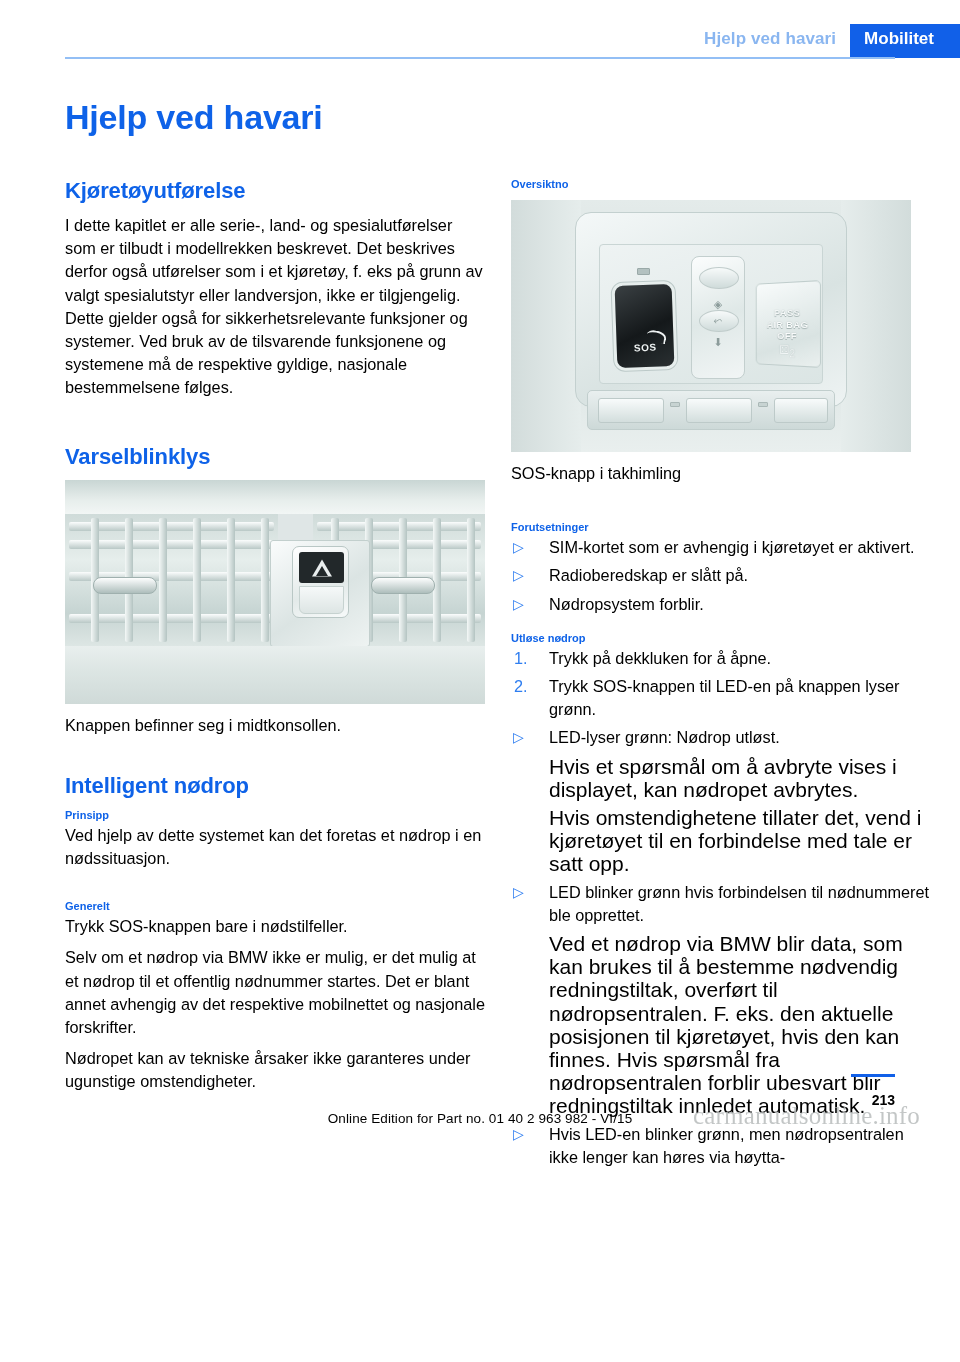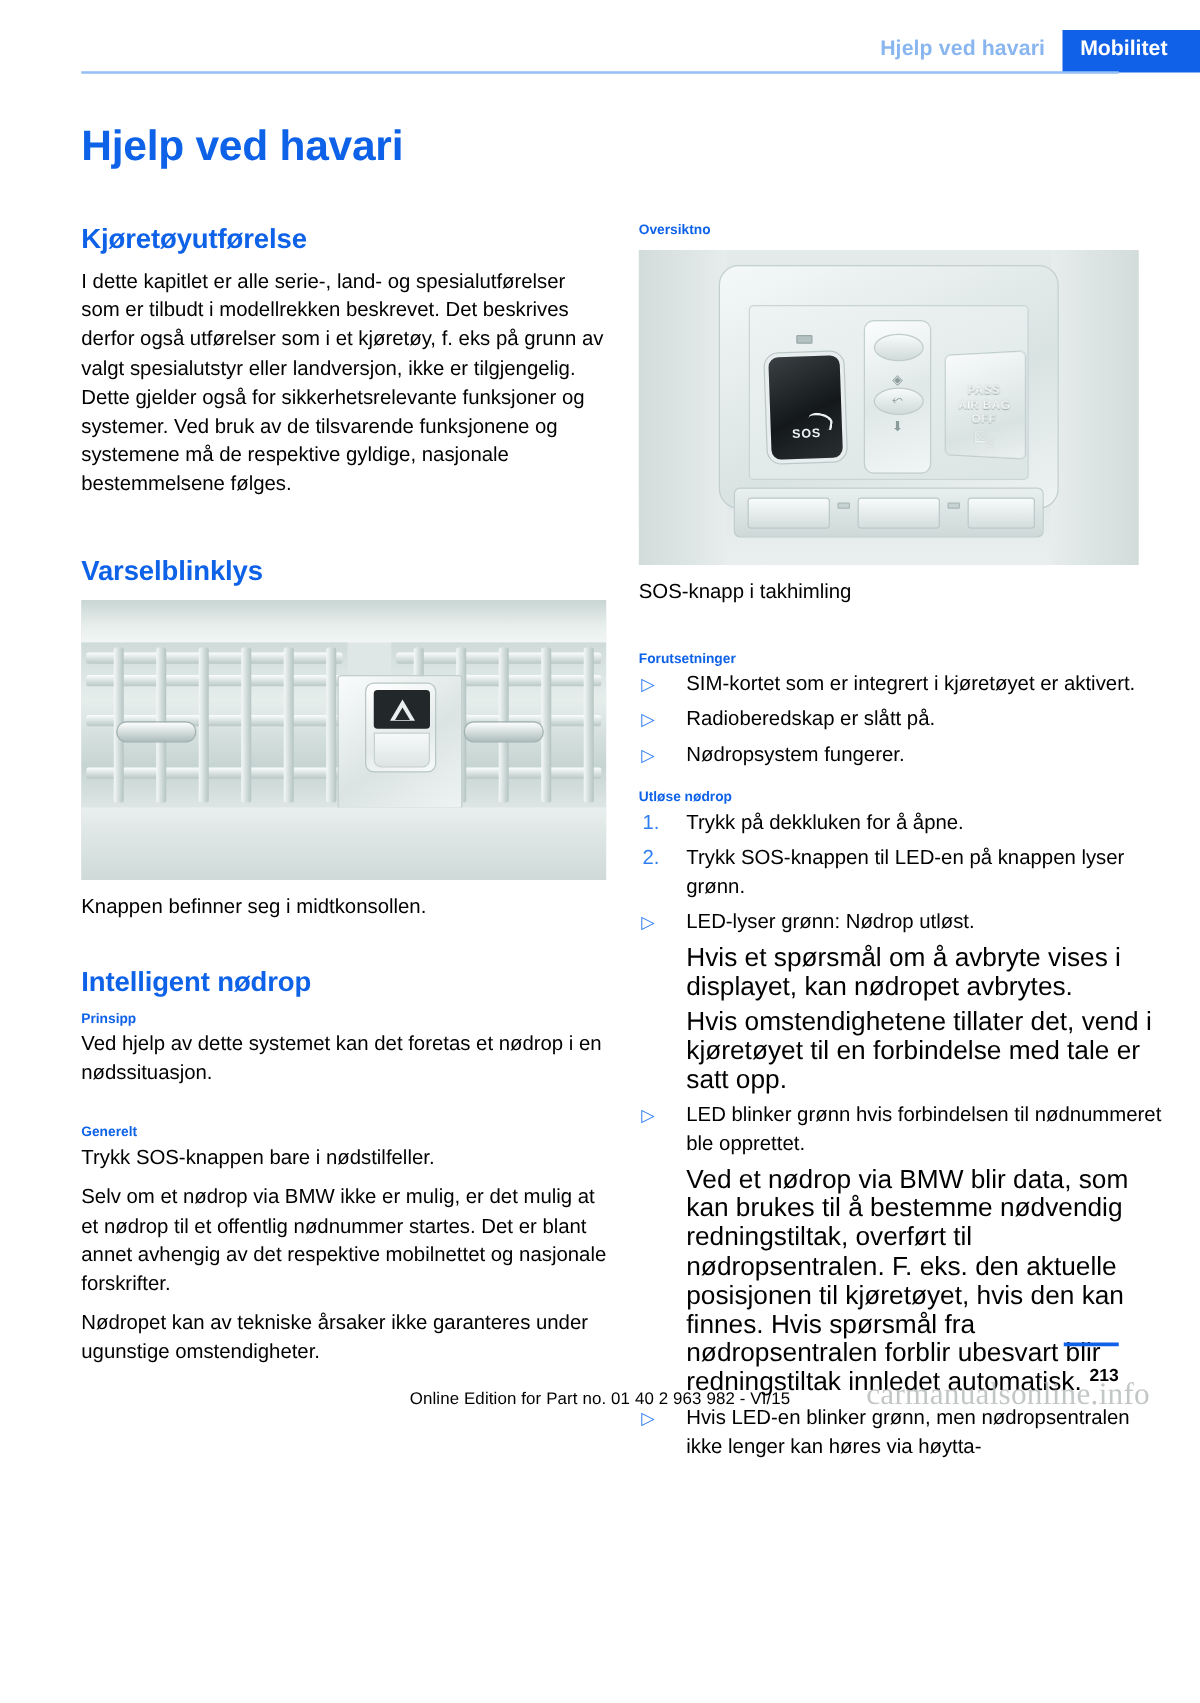--- a/index.html
+++ b/index.html
@@ -372,29 +372,29 @@
 
     <p class="caption">SOS-knapp i takhimling</p>
 
     <div class="gap-lg"></div>
 
     <h3 class="h-minor">Forutsetninger</h3>
 
     <ul class="tri">
       <li class="li">
         <span class="mark">▷</span>
-        <span>SIM-kortet som er integrert i kjøretøyet er aktivert.</span>
+        <span>SIM-kortet som er avhengig i kjøretøyet er aktivert.</span>
       </li>
       <li class="li">
         <span class="mark">▷</span>
         <span>Radioberedskap er slått på.</span>
       </li>
       <li class="li">
         <span class="mark">▷</span>
-        <span>Nødropsystem fungerer.</span>
+        <span>Nødropsystem forblir.</span>
       </li>
     </ul>
 
     <div class="gap-sm"></div>
 
     <h3 class="h-minor">Utløse nødrop</h3>
 
     <ol class="num">
       <li class="li">
         <span class="mark num">1.</span>

